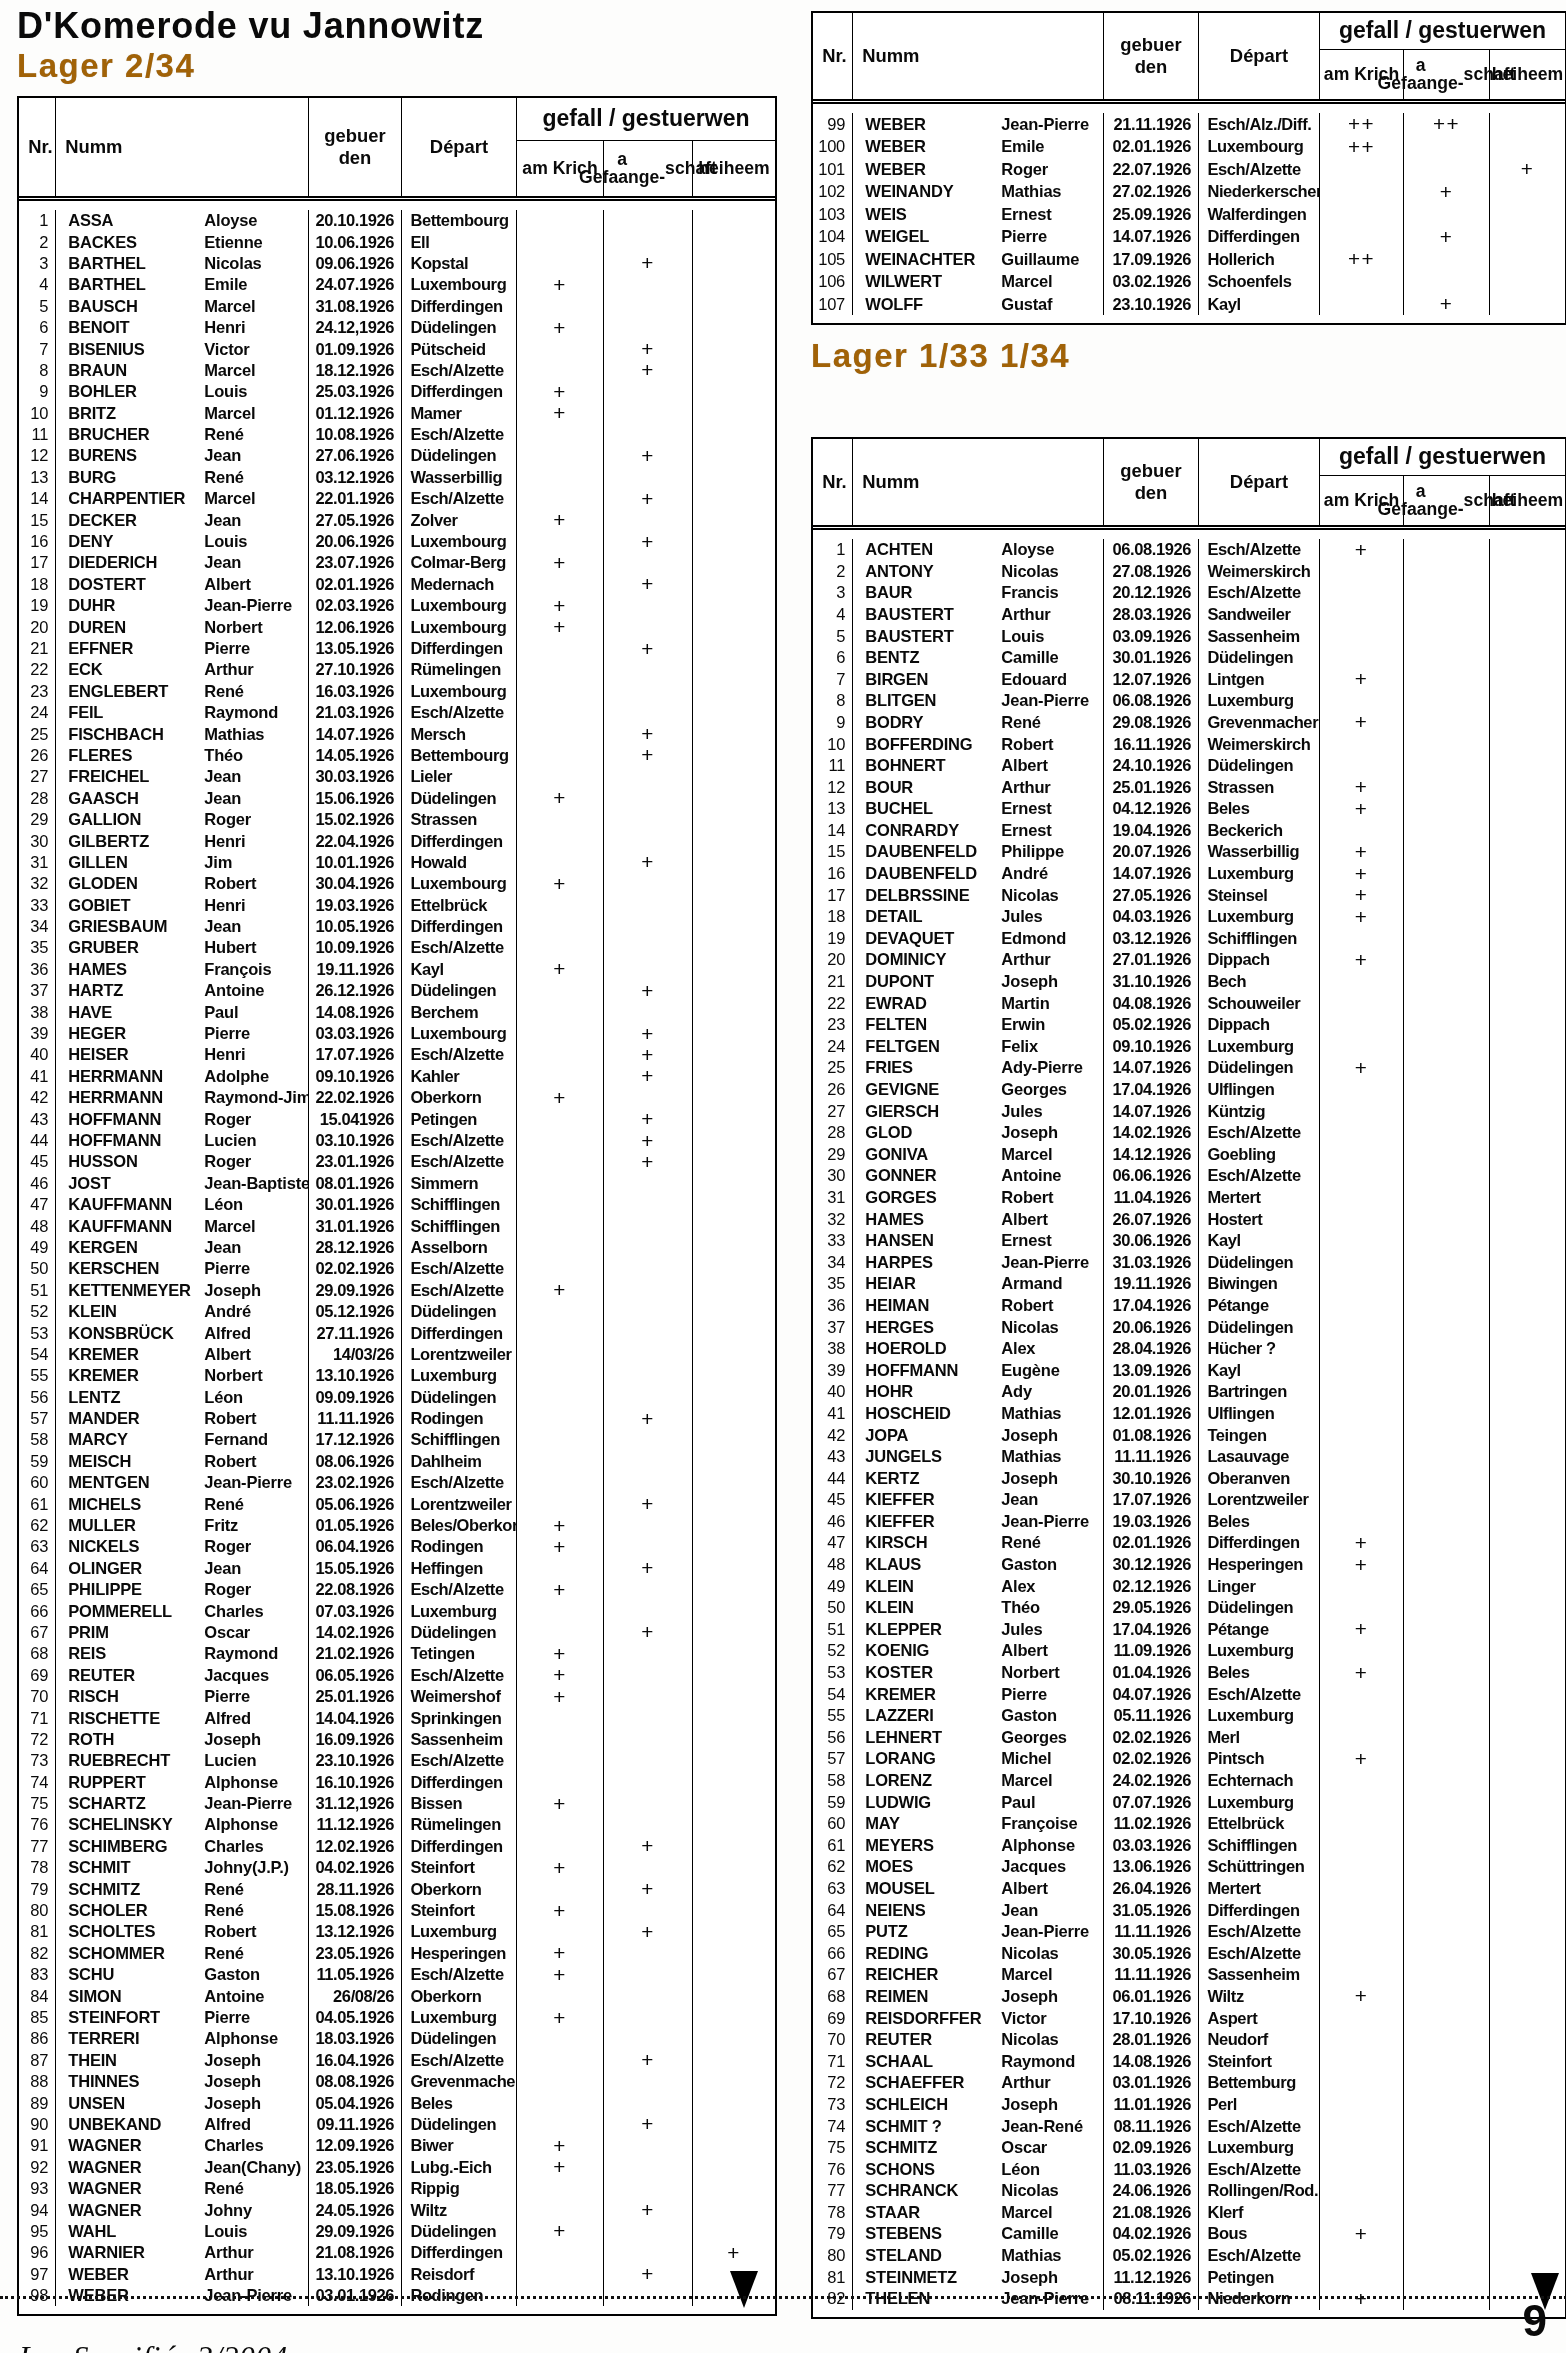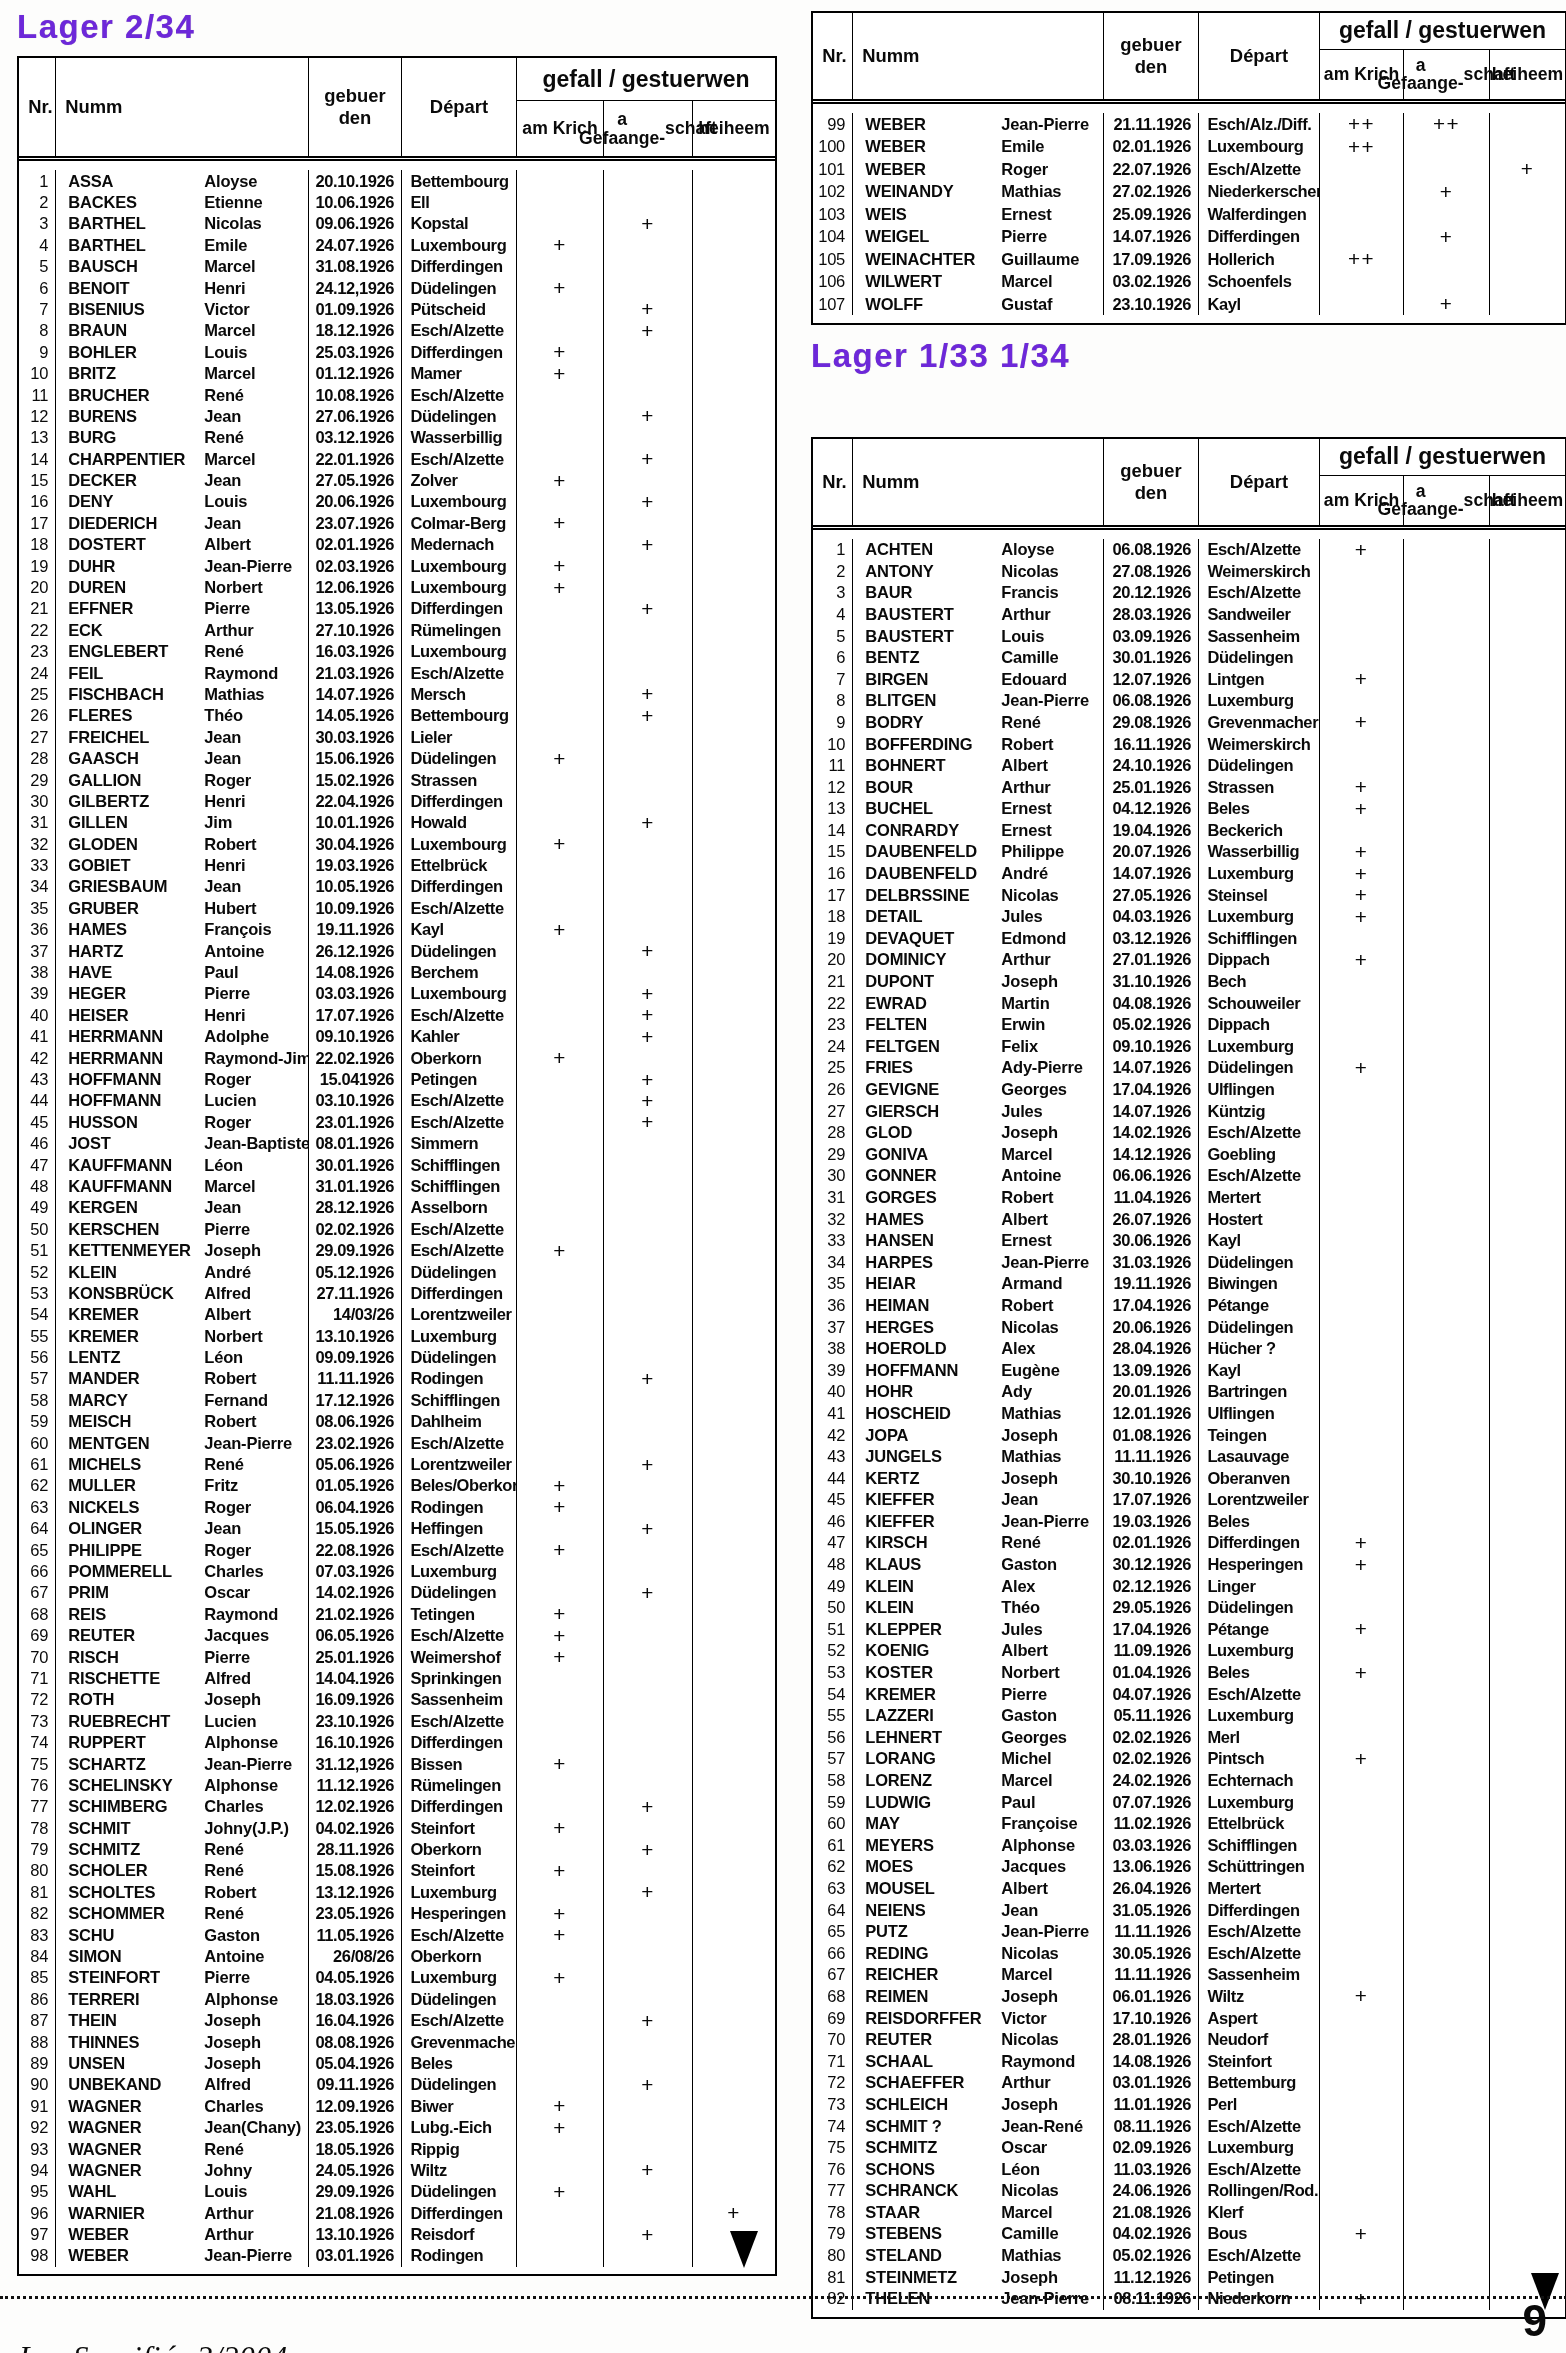--- a/index.html
+++ b/index.html
@@ -6,21 +6,21 @@
   .page{position:relative;width:1567px;height:2354px;background:#fdfdfc;
         font-family:"Liberation Sans",sans-serif;color:#0a0a0a;overflow:hidden;}
 
   
   .col-left{position:absolute;left:17px;top:6.1px;width:760px;}
   .col-right{position:absolute;left:811px;top:10.7px;width:756px;}
 
   
   .title-block{margin:0 0 10.7px 0;}
   .main-title{font-size:36px;font-weight:700;letter-spacing:0.8px;line-height:1.1;margin:0;}
-  .sub-title{font-size:33px;font-weight:700;letter-spacing:1.5px;color:#6d28d9;line-height:1.15;margin:1.5px 0 0 0;
+  .sub-title{font-size:33px;font-weight:700;letter-spacing:1.5px;color:#a16207;line-height:1.15;margin:1.5px 0 0 0;
              text-shadow:0 0 0.8px #bdbdbd;}
 
   
   .dtable{position:relative;border:2.3px solid #000;background:#fff;
           --cols:37px 253px 93px 115px 87px 89px 1fr;}
   .t-right{--cols:40px 251px 95px 121px 84px 86px 1fr;}
 
   
   .thead{display:grid;grid-template-columns:var(--cols);grid-template-rows:43px 55px;
          border-bottom:5.4px double #000;font-weight:700;font-size:18.4px;}
@@ -69,20 +69,21 @@
                font-style:italic;font-size:31px;letter-spacing:0.8px;margin-top:37px;}
   .page-number{position:absolute;right:20px;top:2296px;font-size:44px;font-weight:700;}
 </style>
 </head>
 <body>
 
 <div class="page">
 
   <div class="col-left">
     <div class="title-block">
+      <div class="main-title">D'Komerode vu Jannowitz</div>
       <div class="sub-title">Lager 2/34</div>
     </div>
 
     <div class="dtable t1">
       <div class="thead">
         <div class="hcell hspan2">Nr.</div>
         <div class="hcell hspan2">Numm</div>
         <div class="hcell hspan2 hcenter">gebuer den</div>
         <div class="hcell hspan2 hcenter">Départ</div>
         <div class="hgroup">gefall / gestuerwen</div>

